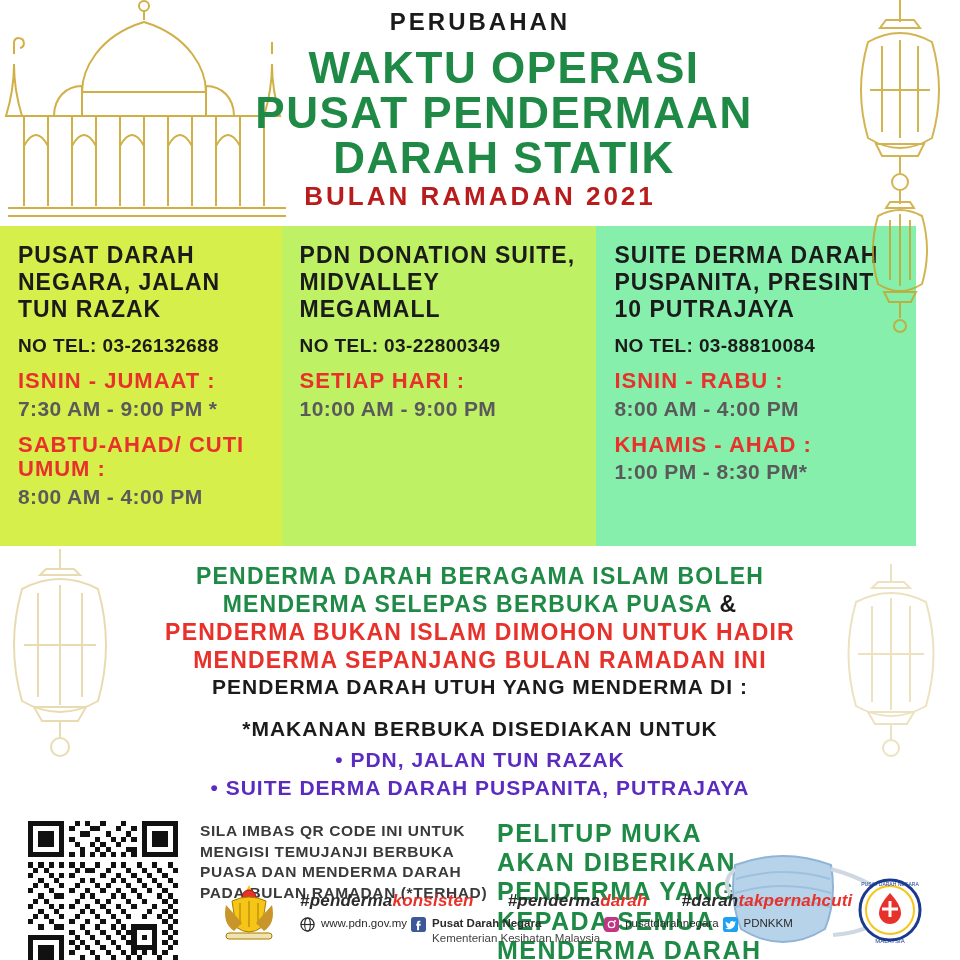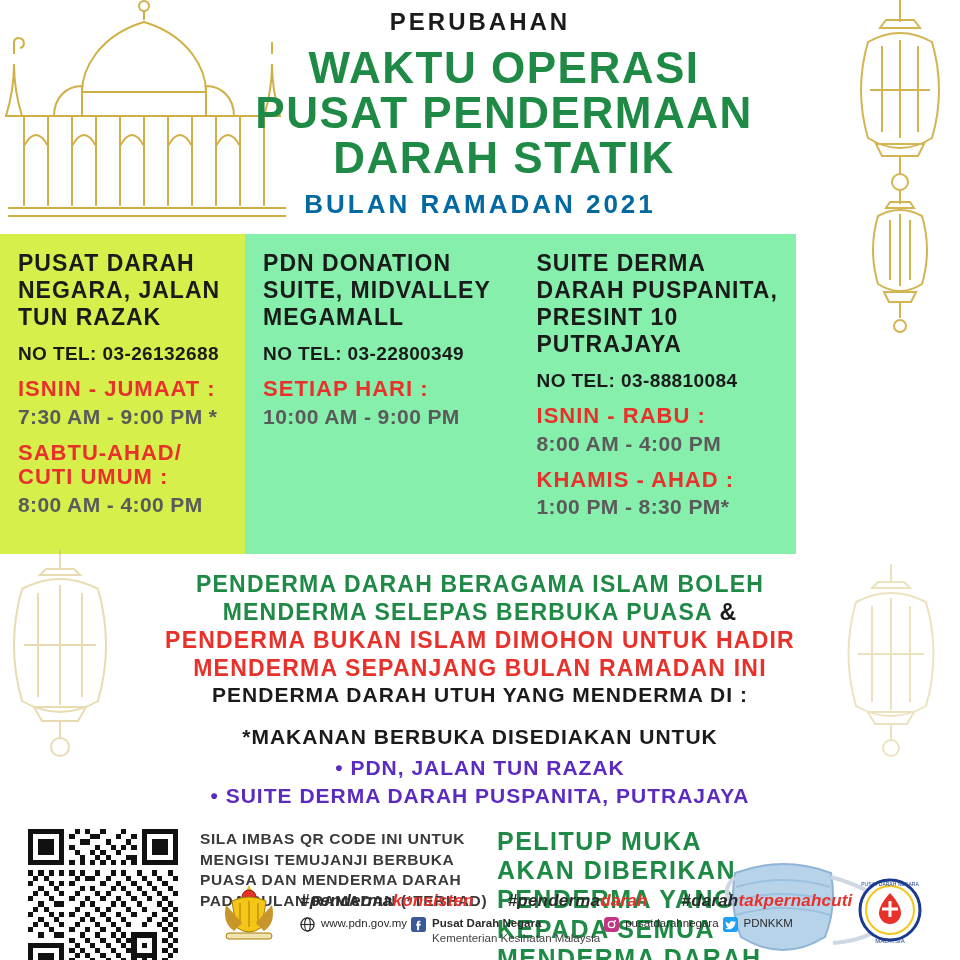--- a/index.html
+++ b/index.html
@@ -20,28 +20,28 @@
   .header{position:relative;text-align:center;padding-top:8px;}
   .perubahan{
     font-size:24px;font-weight:bold;letter-spacing:3px;color:#1b1b1b;
   }
   .title{
     color:#1f8a46;font-weight:bold;letter-spacing:1.5px;line-height:1.02;
     font-size:44px;margin-top:10px;padding-left:48px;
   }
   .title div{white-space:nowrap;}
   .subtitle{
-    margin-top:8px;font-size:26px;font-weight:bold;letter-spacing:3px;color:#0369a1;
+    font-size:26px;font-weight:bold;letter-spacing:3px;color:#b91c1c;
   }
 
   
-  .cols{display:flex;width:796px;margin-top:14px;height:320px;}
+  .cols{display:flex;width:916px;margin-top:14px;height:320px;}
   .col{padding:16px 16px 10px 18px;box-sizing:border-box;}
   .col1{width:295px;background:#d6ef4b;}
-  .col2{width:330px;background:#86efac;}
+  .col2{width:330px;background:#bef264;}
   .col3{width:335px;background:#86efac;}
 
   .cname{
     font-weight:bold;letter-spacing:1px;line-height:1.18;color:#1b1b1b;
   }
   .col1 .cname{font-size:23px;}
   .col2 .cname{font-size:23px;}
   .col3 .cname{font-size:23px;}
   .tel{font-weight:bold;font-size:19px;color:#1b1b1b;margin-top:12px;letter-spacing:.4px;}
   .dayred{color:#e8312a;font-weight:bold;font-size:22px;letter-spacing:1px;margin-top:12px;line-height:1.12;}

